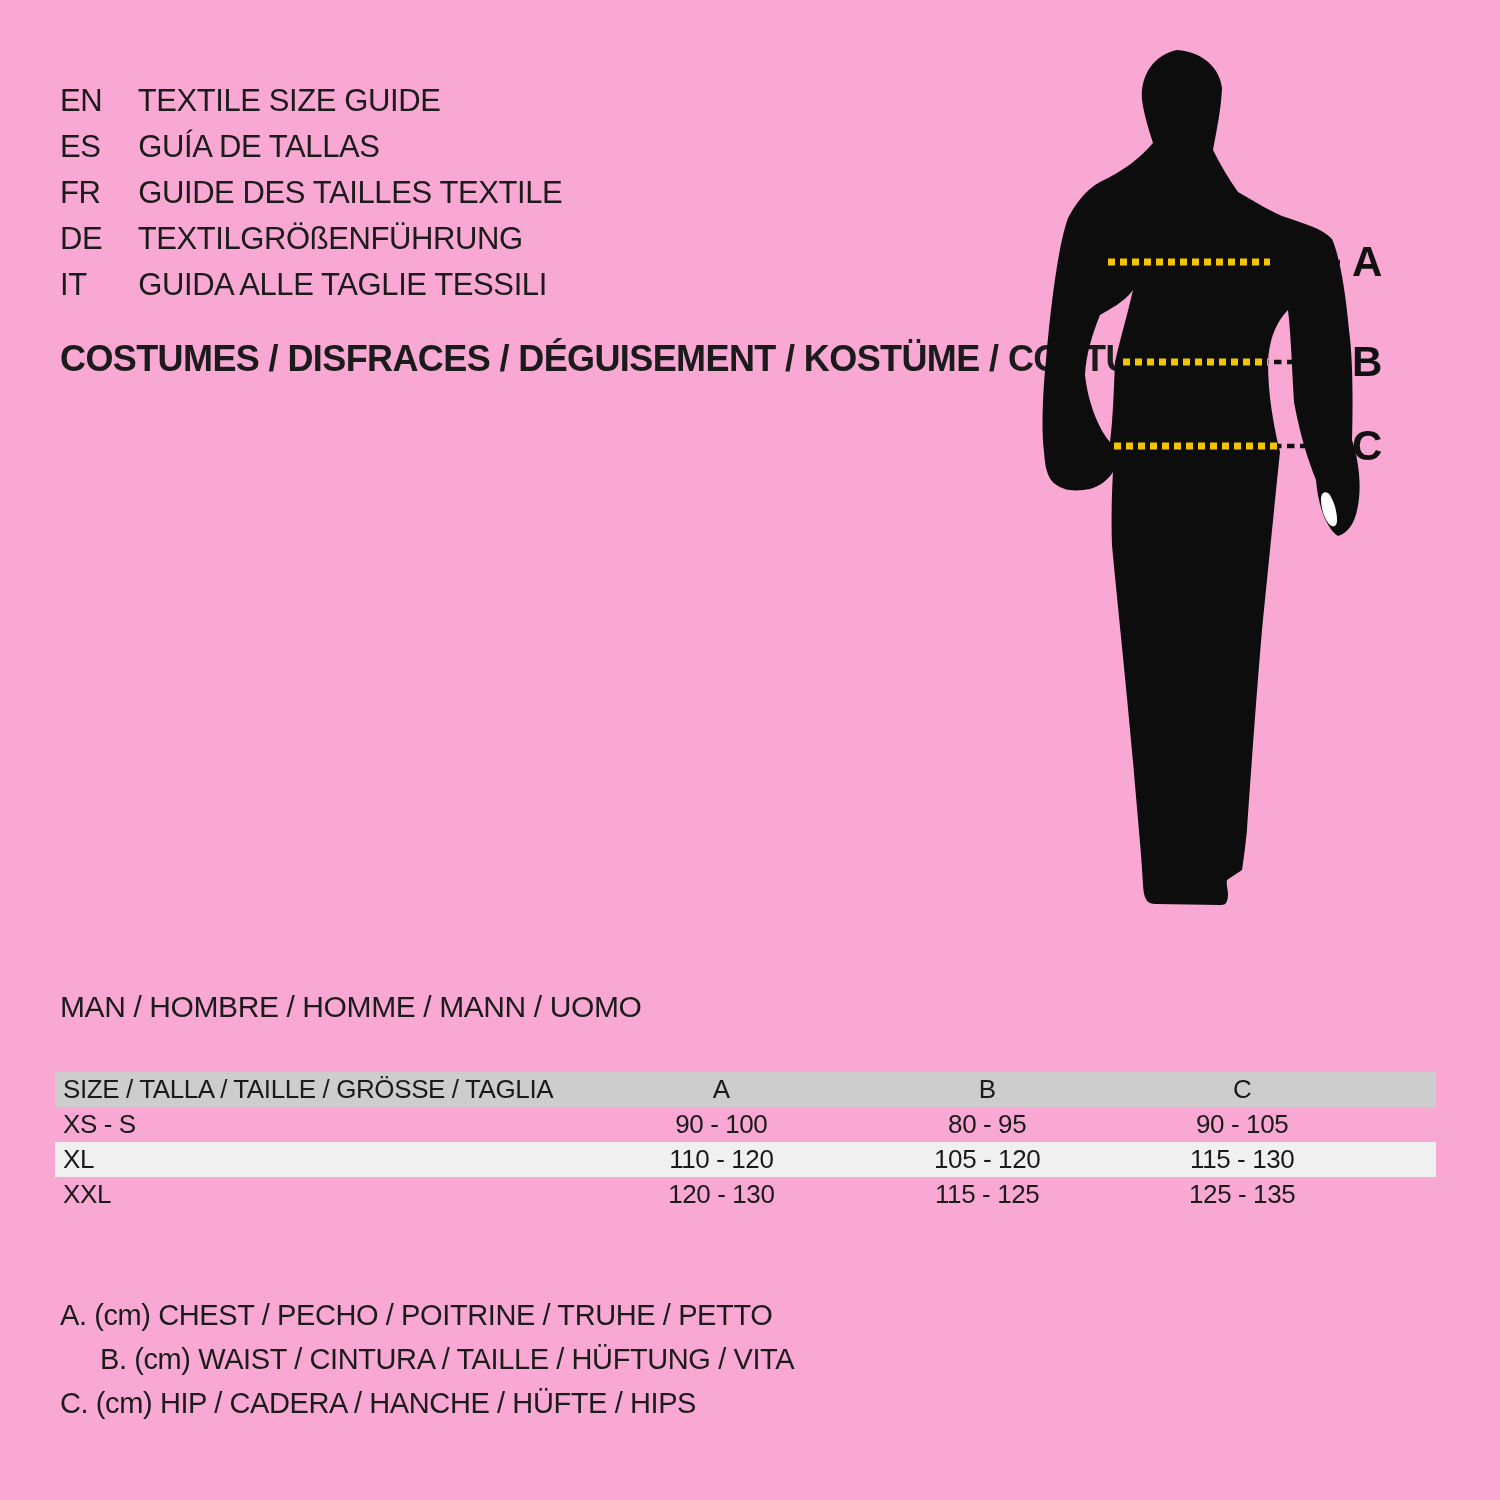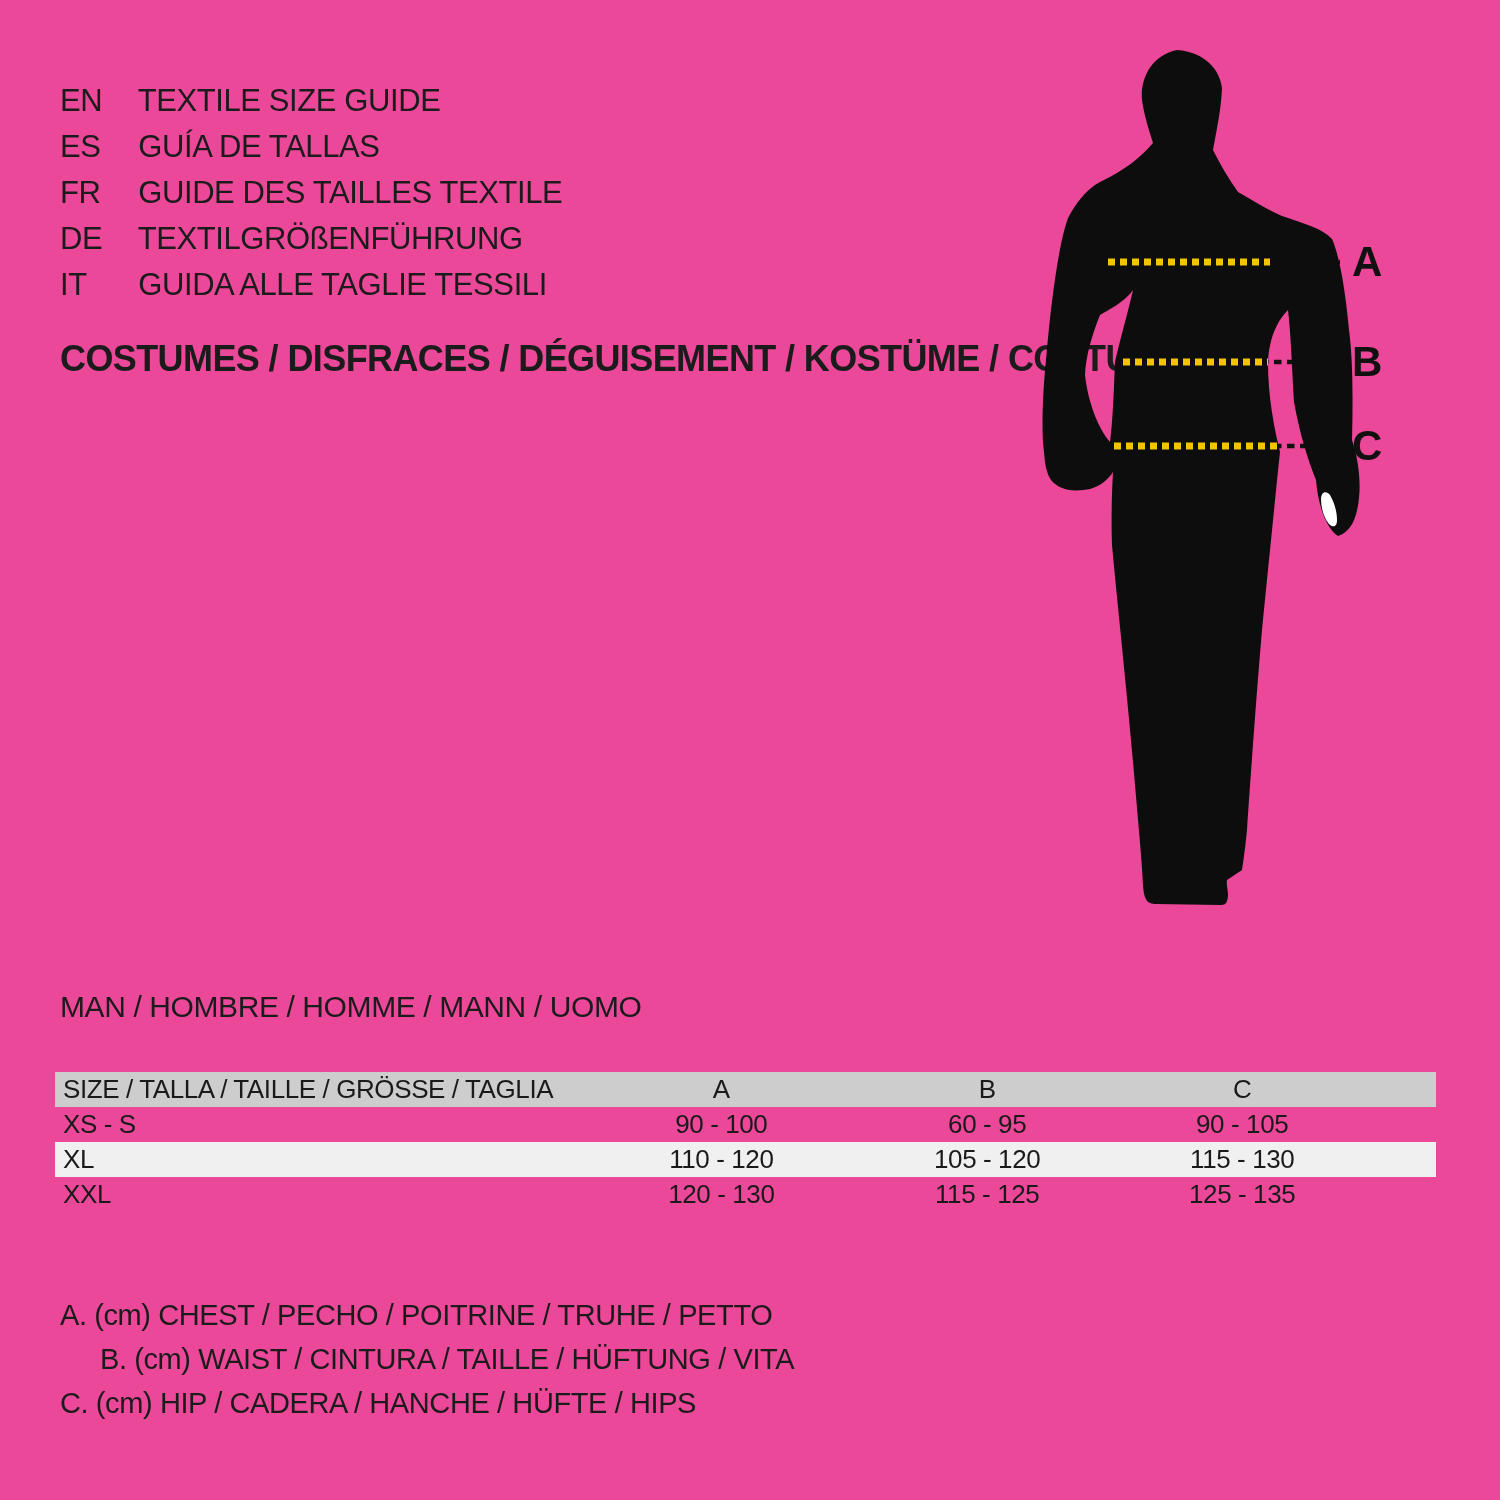--- a/index.html
+++ b/index.html
@@ -1,17 +1,17 @@
 <!DOCTYPE html>
 <html><head>
 <meta charset="utf-8">
 <style>
   html,body{margin:0;padding:0;background:#ffffff;}
   .canvas{
-    position:relative;width:1500px;height:1500px;background:#ec4899;overflow:hidden;
+    position:relative;width:1500px;height:1500px;background:#f9a8d4;overflow:hidden;
     font-family:"Liberation Sans","DejaVu Sans",sans-serif;color:#1b1b1b;letter-spacing:-0.4px;
   }
   
   .lang-row{position:absolute;left:60px;font-size:31px;line-height:32px;font-weight:500;white-space:nowrap;}
   .lang-code{display:inline-block;width:70px;}
   
   .category{position:absolute;left:60px;top:338px;font-size:36px;font-weight:bold;white-space:nowrap;letter-spacing:-0.6px;}
   
   .figure{position:absolute;left:1020px;top:40px;width:360px;height:890px;}
   .marker-label{position:absolute;left:1352px;width:40px;font-size:42px;line-height:42px;font-weight:bold;text-align:left;color:#111;}
@@ -139,21 +139,21 @@
         <th class="left">SIZE / TALLA / TAILLE / GRÖSSE / TAGLIA</th>
         <th>A</th>
         <th>B</th>
         <th>C</th>
       </tr>
     </thead>
     <tbody>
       <tr>
         <td class="left">XS - S</td>
         <td>90 - 100</td>
-        <td>60 - 95</td>
+        <td>80 - 95</td>
         <td>90 - 105</td>
       </tr>
       <tr>
         <td class="left">XL</td>
         <td>110 - 120</td>
         <td>105 - 120</td>
         <td>115 - 130</td>
       </tr>
       <tr>
         <td class="left">XXL</td>

